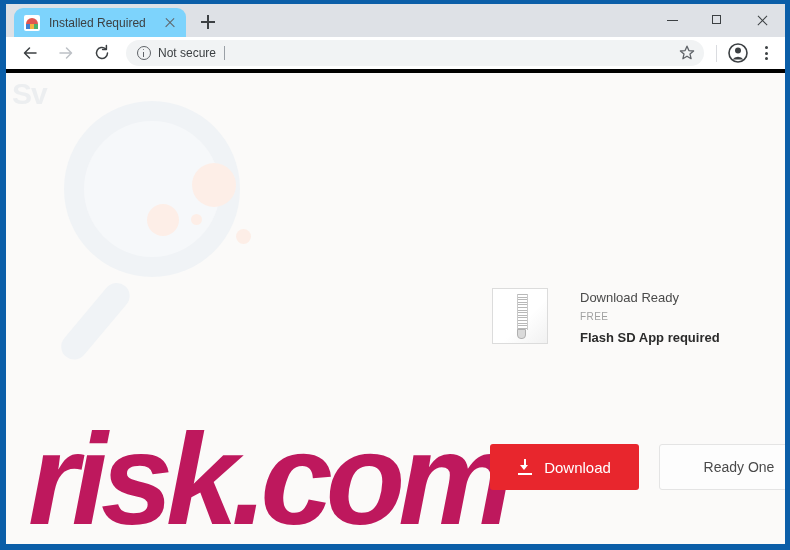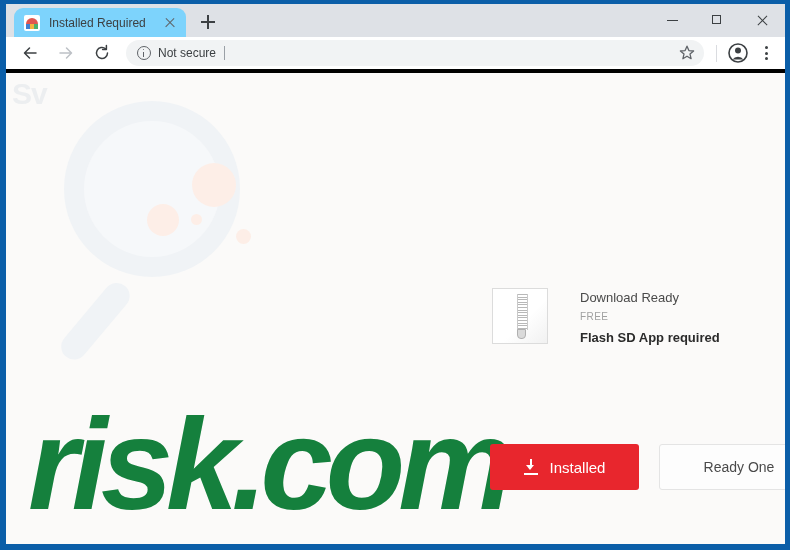--- a/index.html
+++ b/index.html
@@ -271,25 +271,25 @@
     font-weight: 700;
     font-style: italic;
     color: #f1f0ef;
     letter-spacing: -22px;
     line-height: 1;
     user-select: none;
     white-space: nowrap;
   }
   .wm-risk {
     position: absolute;
-    left: 22px; top: 326px;
+    left: 22px; top: 341px;
     font-size: 130px;
     font-weight: 700;
     font-style: italic;
-    color: #15803d;
+    color: #be185d;
     letter-spacing: -7px;
     line-height: 1;
     user-select: none;
     white-space: nowrap;
   }
 
   
   .dl-card {
     position: absolute;
     left: 486px; top: 215px;
@@ -505,21 +505,21 @@
         </div>
       </div>
 
       <div class="btn-row">
         <button class="btn-download">
           <span class="dl-arrow">
             <span class="stem"></span>
               <span class="head"></span>
               <span class="base"></span>
           </span>
-          <span>Installed</span>
+          <span>Download</span>
         </button>
         <button class="btn-step">
           <span>Ready One</span>
         </button>
       </div>
 
     </div>
   </div>
 </div>
 

